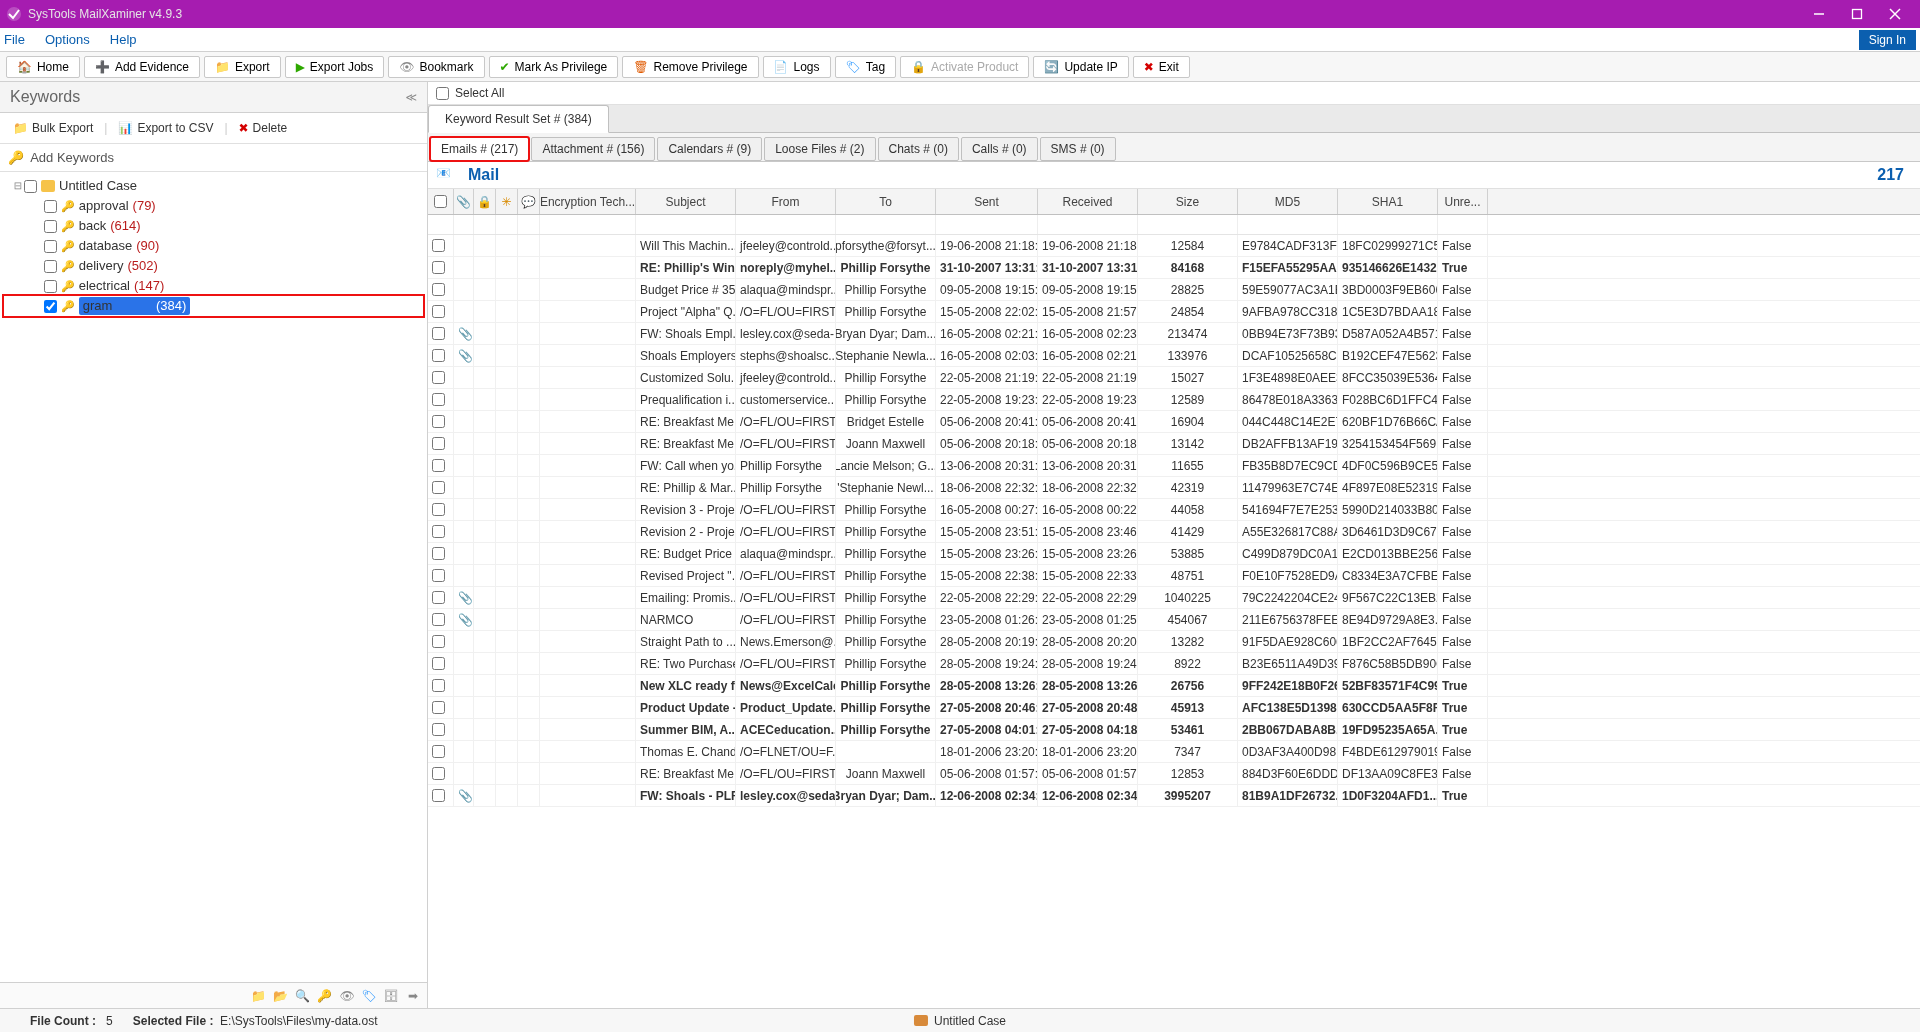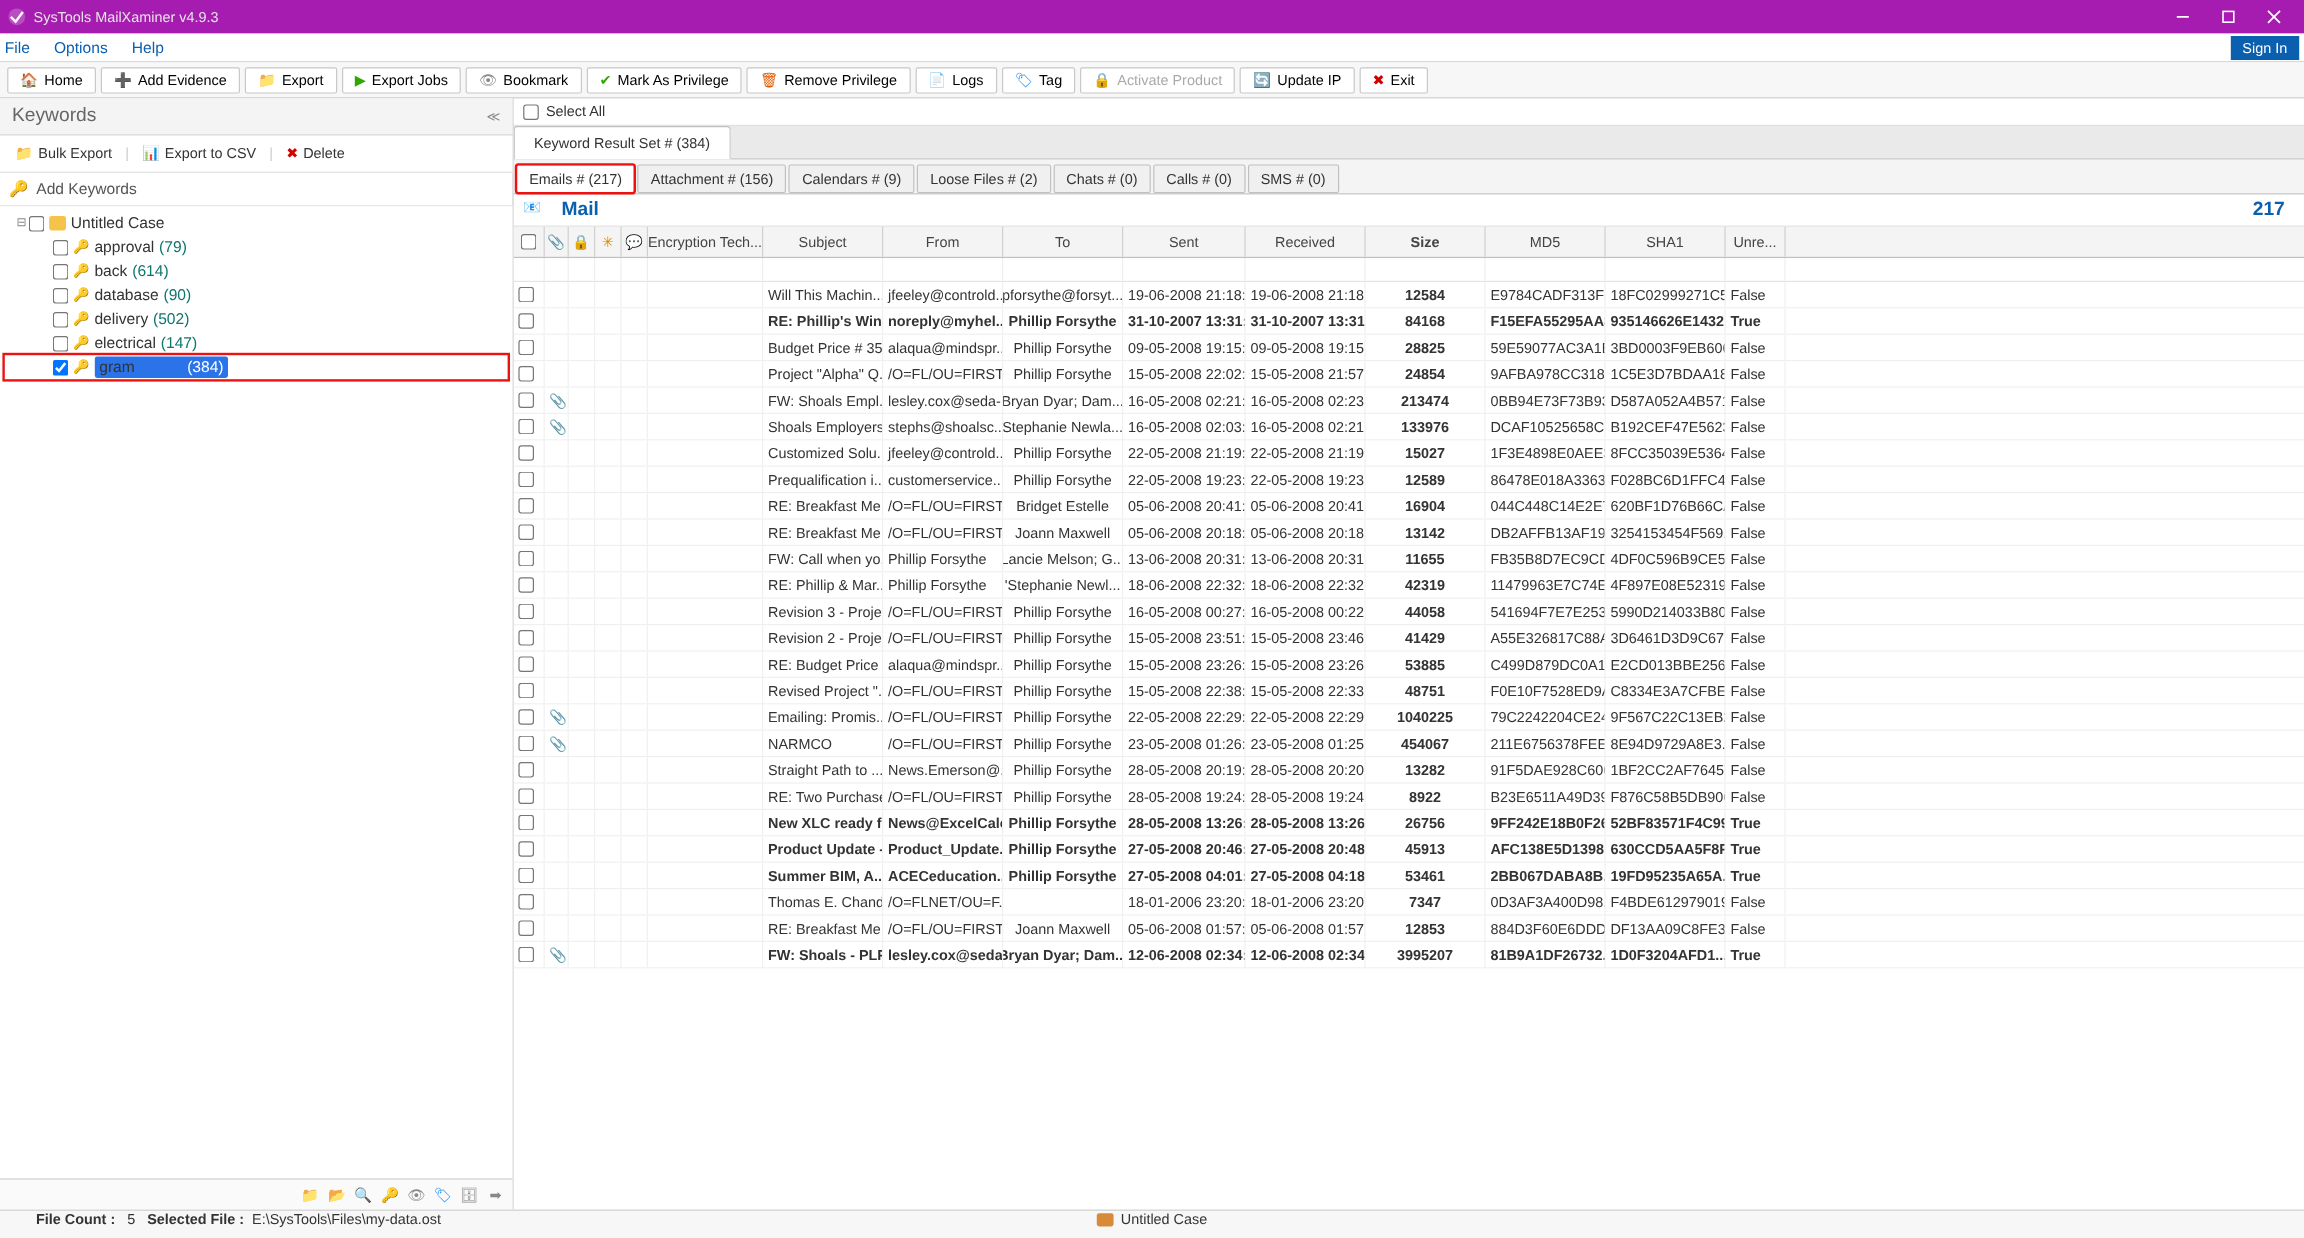--- a/index.html
+++ b/index.html
@@ -35,21 +35,21 @@
 
 .addkw { padding: 6px 8px; border-bottom: 1px solid #e0e0e0; display: flex; align-items: center; gap: 6px; color: #555; font-size: 13px; }
 
 .tree { flex: 1; overflow: auto; padding: 4px 4px; background: #fff; }
 .tree-row { display: flex; align-items: center; padding: 1px 0 1px 8px; font-size: 13px; line-height: 18px; }
 .tree-row.root { font-weight: normal; }
 .tree-row input[type="checkbox"] { margin-right: 4px; }
 .tree-row .twisty { width: 12px; display: inline-block; text-align: center; color: #888; font-size: 10px; }
 .tree-row.child { padding-left: 40px; }
 .tree-row .kw-name { color: #333; }
-.tree-row .kw-count { color: #0f766e; margin-left: 4px; }
+.tree-row .kw-count { color: #b91c1c; margin-left: 4px; }
 .tree-row.highlight-red { outline: 2px solid #e11; outline-offset: 0; padding-right: 6px; }
 .tree-row .keyicon { color: #e7a800; margin-right: 4px; font-size: 11px; }
 .tree-row .foldericon { width: 14px; height: 12px; background: #f6c34a; border-radius: 2px; margin-right: 4px; display: inline-block; }
 .gram-sel { background: #2a73e8; color: #fff; padding: 0 4px; border-radius: 2px; }
 .gram-sel .kw-count { color: #fff; margin-left: 40px; }
 
 .left-footer { height: 26px; border-top: 1px solid #d0d0d0; display: flex; align-items: center; justify-content: flex-end; gap: 6px; padding: 0 6px; background: #fafafa; }
 .left-footer .ficon { width: 16px; height: 16px; cursor: pointer; display: flex; align-items: center; justify-content: center; }
 
 
@@ -78,34 +78,34 @@
 .col-att { width: 20px; flex: 0 0 20px; }
 .col-lock { width: 22px; flex: 0 0 22px; }
 .col-star { width: 22px; flex: 0 0 22px; }
 .col-comm { width: 22px; flex: 0 0 22px; }
 .col-enc { width: 96px; flex: 0 0 96px; }
 .col-subject { width: 100px; flex: 0 0 100px; }
 .col-from { width: 100px; flex: 0 0 100px; }
 .col-to { width: 100px; flex: 0 0 100px; }
 .col-sent { width: 102px; flex: 0 0 102px; }
 .col-received { width: 100px; flex: 0 0 100px; }
-.col-size { width: 100px; flex: 0 0 100px; justify-content: center; font-weight: bold; }
+.col-size { width: 100px; flex: 0 0 100px; justify-content: center; }
 .col-md5 { width: 100px; flex: 0 0 100px; }
 .col-sha1 { width: 100px; flex: 0 0 100px; }
 .col-unread { width: 50px; flex: 0 0 50px; }
 
 .grid-row { display: flex; height: 22px; align-items: center; border-bottom: 1px solid #f0f0f0; font-size: 12px; }
 .grid-row.bold { font-weight: bold; }
 .gc { border-right: 1px solid #f0f0f0; padding: 0 4px; overflow: hidden; white-space: nowrap; text-overflow: ellipsis; height: 100%; display: flex; align-items: center; }
 .gc.col-size { justify-content: center; }
 .gc.col-to { justify-content: center; }
 .paperclip { color: #7a7a7a; font-size: 12px; }
 
 
-.statusbar { height: 24px; border-top: 1px solid #d0d0d0; background: #f7f7f7; display: flex; padding: 0 30px; gap: 10px; font-size: 12px; }
+.statusbar { height: 24px; border-top: 1px solid #d0d0d0; background: #f7f7f7; display: flex; align-items: center; padding: 0 30px; gap: 20px; font-size: 12px; }
 .statusbar .stat-center { position: absolute; left: 50%; transform: translateX(-50%); display: flex; align-items: center; gap: 6px; }
 .statusbar .folder-ic { width: 14px; height: 11px; background: #d88a3a; border-radius: 2px; display: inline-block; }
 </style>
 </head>
 <body>
 
 <div class="titlebar">
   <svg class="app-icon" viewBox="0 0 16 16">
       <circle cx="8" cy="8" r="7" fill="#fff" opacity="0.22"></circle>
       <path d="M3 8 L7 12 L13 4" stroke="#fff" stroke-width="2" fill="none"></path>

